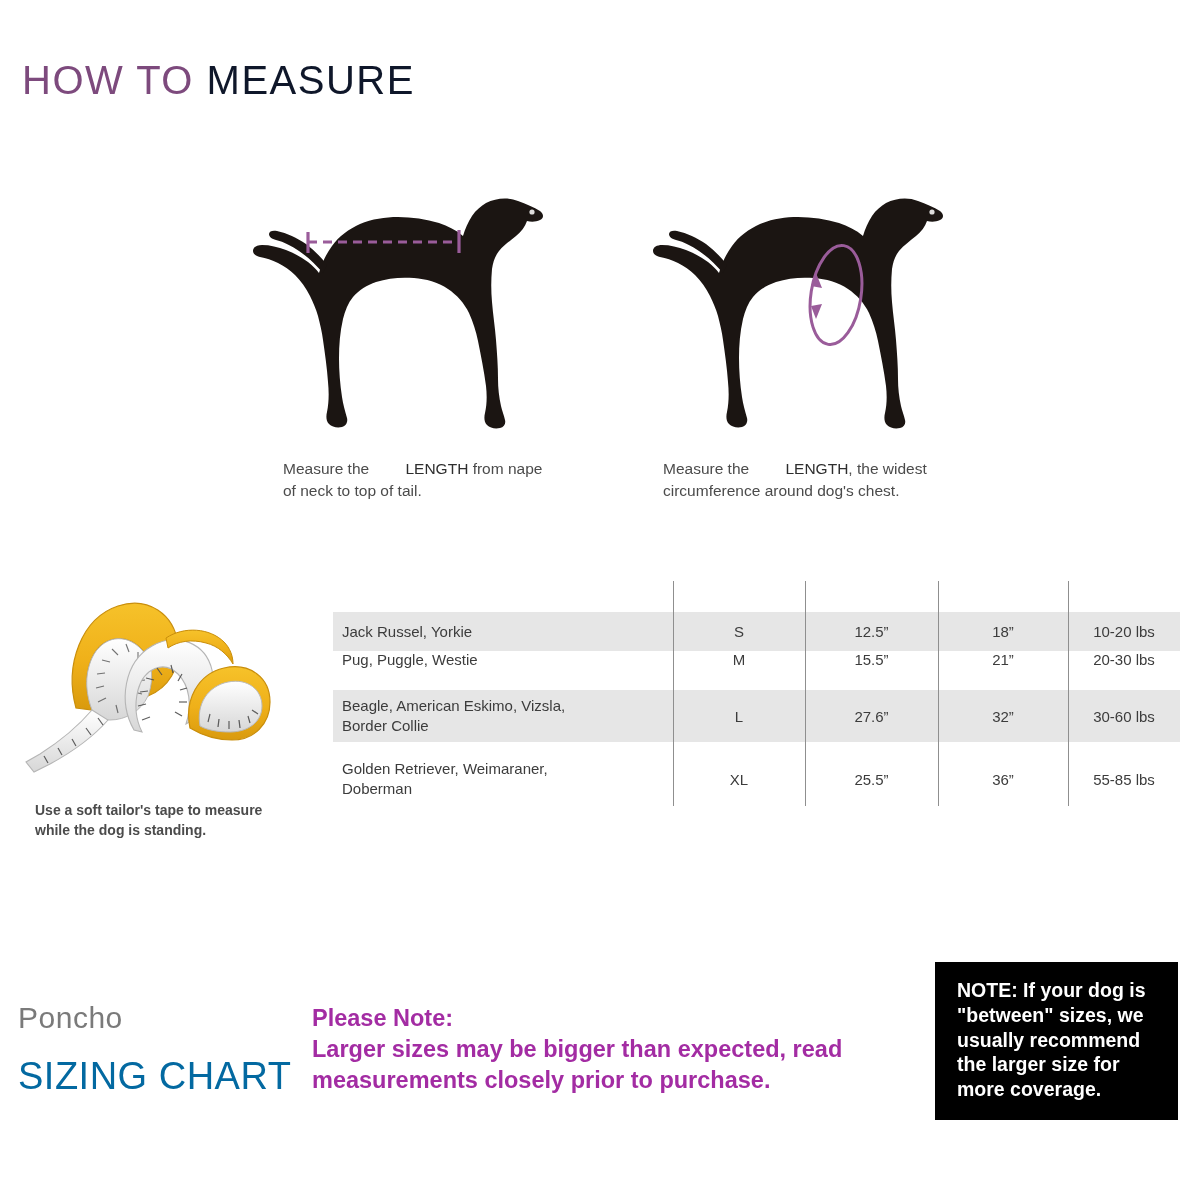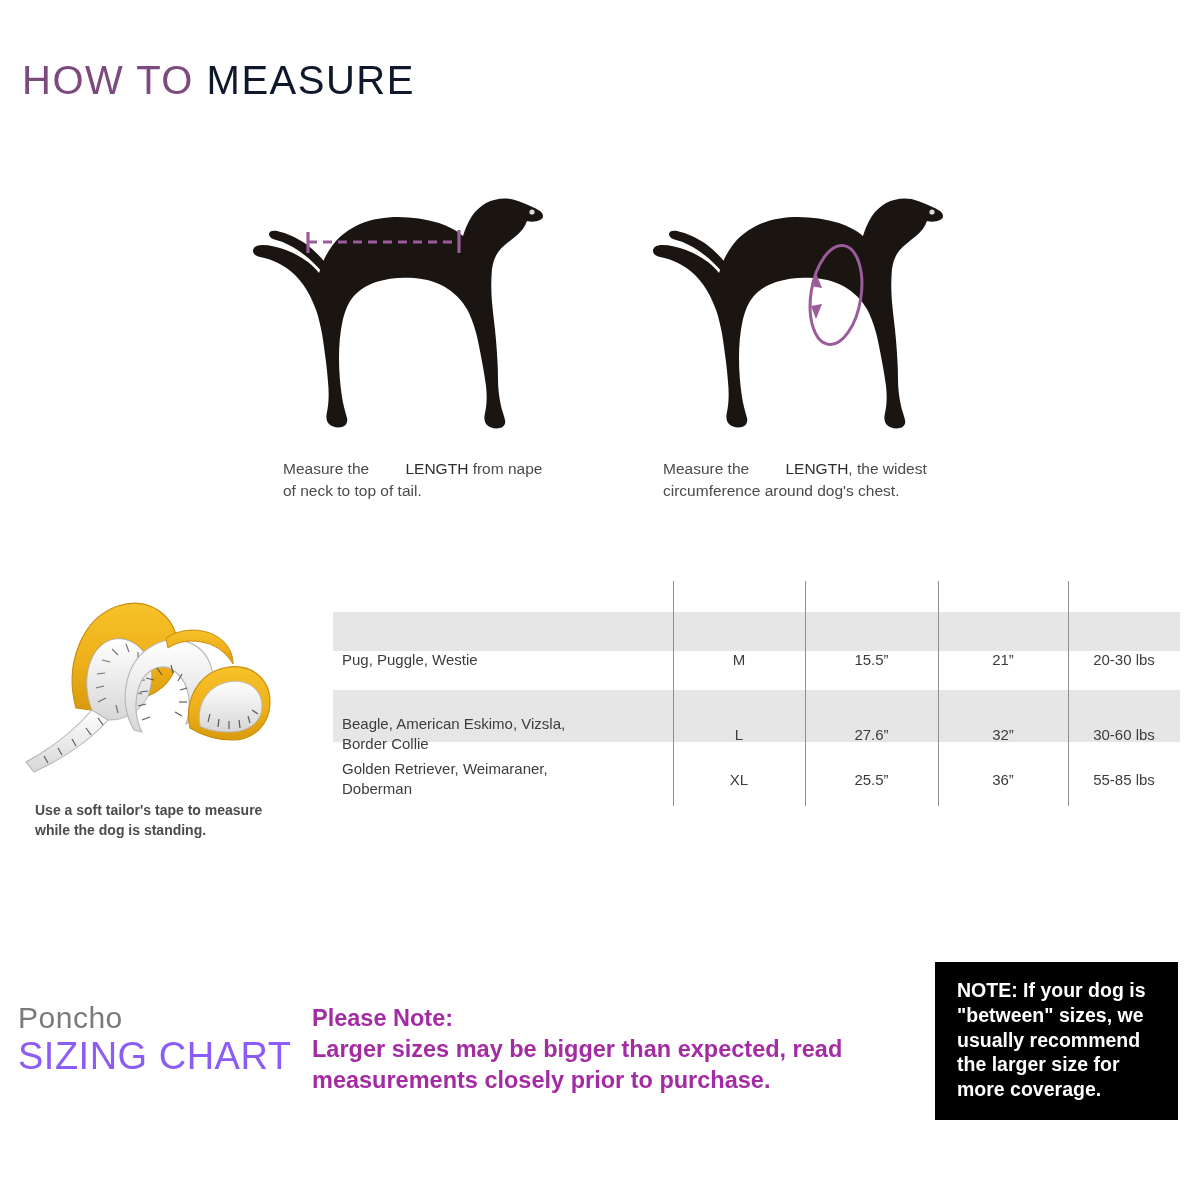--- a/index.html
+++ b/index.html
@@ -130,24 +130,24 @@
     line-height: 1;
   }
   #brand-line1 {
     font-size: 30px;
     color: #7a7a7a;
     font-weight: 400;
     letter-spacing: 0.5px;
   }
   #brand-line2 {
     font-size: 38px;
-    color: #8b5cf6;
+    color: #0369a1;
     font-weight: 400;
     letter-spacing: 0.5px;
-    margin-top: 4px;
+    margin-top: 24px;
   }
 
   #please-note {
     position: absolute;
     left: 312px;
     top: 1003px;
     width: 610px;
     color: #a32ca3;
     font-weight: 700;
     font-size: 23.5px;
@@ -414,30 +414,37 @@
 
 <div id="caption-tape">Use a soft tailor's tape to measure while the dog is standing.</div>
 
 <div id="sizing-table">
   <div class="t-grid">
 
     <div class="row shaded" style="top:31px;height:39px;"></div>
     <div class="row shaded" style="top:109px;height:52px;"></div>
 
 
+    <div class="row row-body" style="top:31px;height:39px;">
+      <div class="cell c-breed">Jack Russel, Yorkie</div>
+      <div class="cell c-size">S</div>
+      <div class="cell c-length">12.5”</div>
+      <div class="cell c-girth">18”</div>
+      <div class="cell c-weight">10-20 lbs</div>
+    </div>
 
     <div class="row row-body" style="top:54px;height:49px;">
       <div class="cell c-breed">Pug, Puggle, Westie</div>
       <div class="cell c-size">M</div>
       <div class="cell c-length">15.5”</div>
       <div class="cell c-girth">21”</div>
       <div class="cell c-weight">20-30 lbs</div>
     </div>
 
-    <div class="row row-body" style="top:127px;height:52px;">
+    <div class="row row-body" style="top:109px;height:52px;">
       <div class="cell c-breed" style="white-space:pre-line;">Beagle, American Eskimo, Vizsla,
 Border Collie</div>
       <div class="cell c-size">L</div>
       <div class="cell c-length">27.6”</div>
       <div class="cell c-girth">32”</div>
       <div class="cell c-weight">30-60 lbs</div>
     </div>
 
     <div class="row row-body" style="top:172px;height:52px;">
       <div class="cell c-breed" style="white-space:pre-line;">Golden Retriever, Weimaraner,

